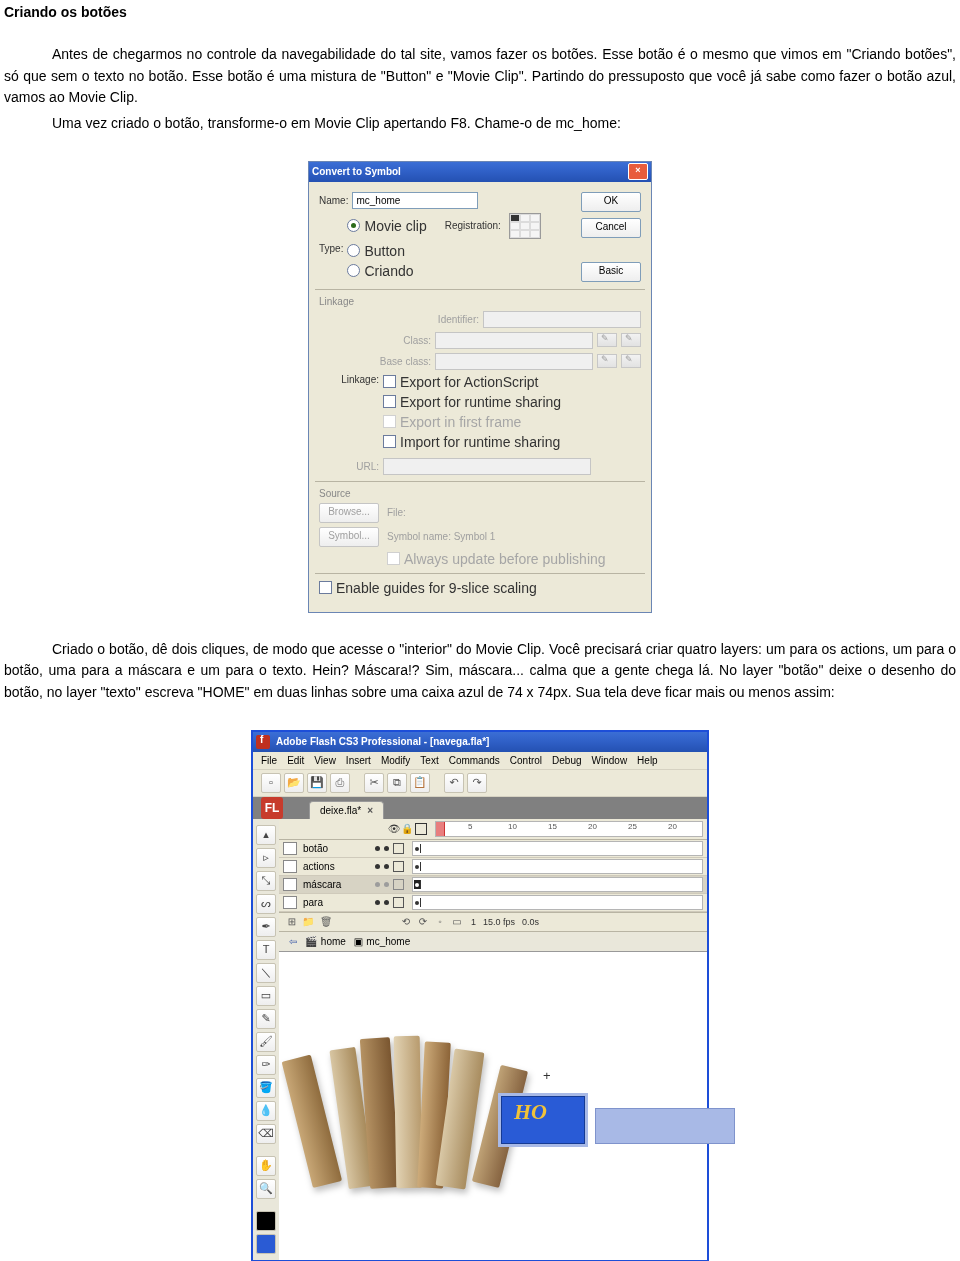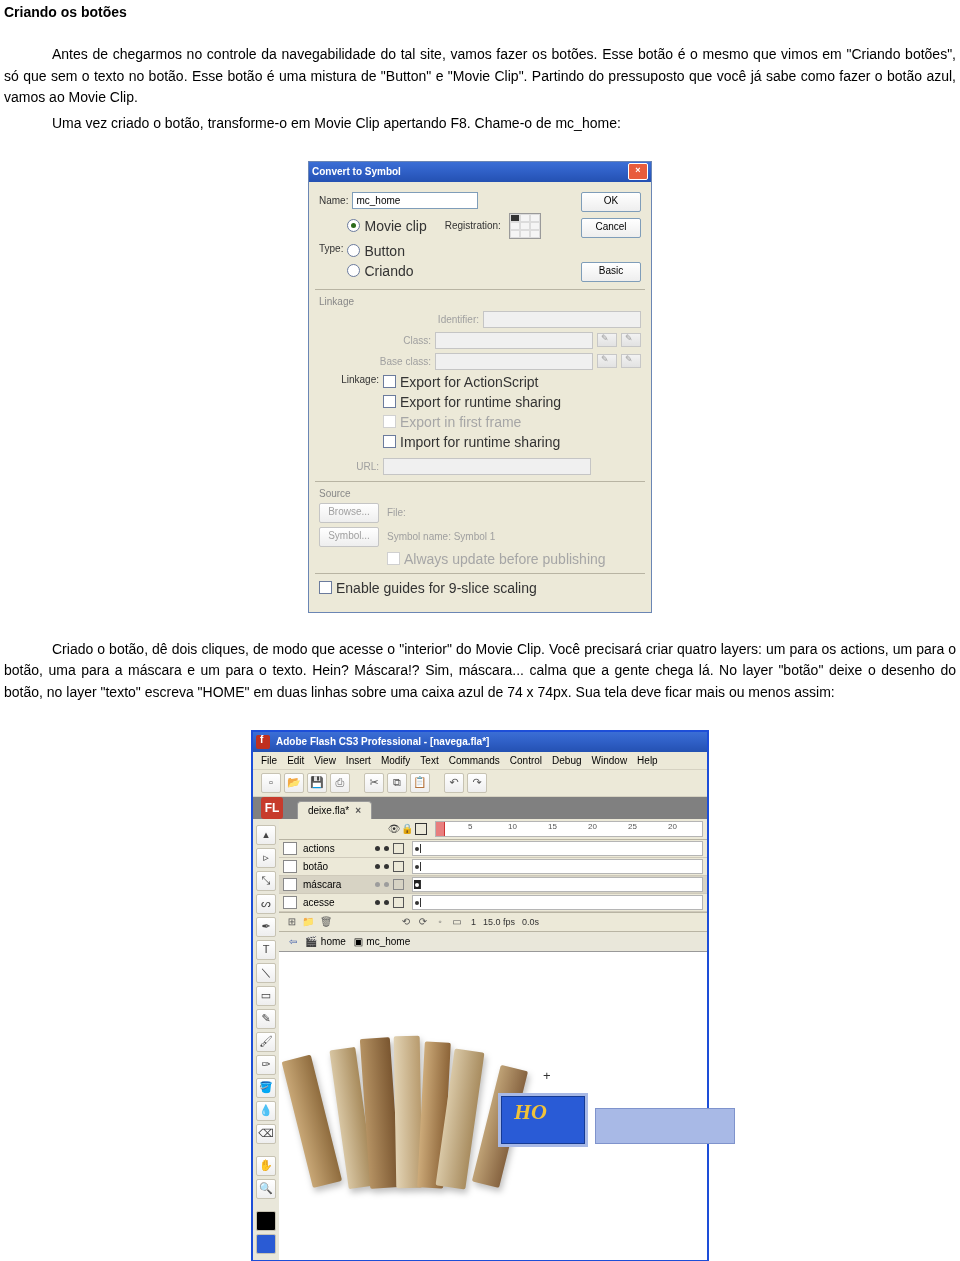--- a/index.html
+++ b/index.html
@@ -35,21 +35,21 @@
   .pencil{display:inline-block;width:18px;height:12px;background:linear-gradient(#f2f2f2,#e2e2e2);border:1px solid #c7c7c7;margin-left:4px;vertical-align:middle;position:relative}
   .pencil::after{content:"✎";font-size:9px;color:#999;position:absolute;left:3px;top:-1px}
   
   .flash{width:454px;border:2px solid #1d4ed8;background:#ece9d8;font-size:10px}
   .flash .tbar{height:20px}
   .tbar .ico{width:14px;height:14px;background:#c03020;border-radius:2px;margin-right:6px;position:relative}
   .tbar .ico::after{content:"f";color:#fff;font-weight:700;font-size:10px;position:absolute;left:4px;top:-1px}
   .menu{display:flex;gap:10px;padding:3px 8px;background:#ece9d8;font-size:10px;color:#000}
   .toolbar{display:flex;gap:3px;padding:3px 8px;background:#ece9d8;border-top:1px solid #d6d2c2;border-bottom:1px solid #d6d2c2}
   .tbtn{width:18px;height:18px;border:1px solid #c7c3b3;border-radius:2px;background:linear-gradient(#fff,#eee);color:#555;font-size:11px;text-align:center;line-height:16px}
-  .tabrow{display:flex;align-items:flex-end;background:#808080;padding-left:44px;height:22px}
+  .tabrow{display:flex;align-items:flex-end;background:#808080;padding-left:56px;height:22px}
   .flred{position:absolute;left:8px;width:22px;height:22px;background:#c73b2c;border-radius:3px;color:#fff;font:700 12px/22px Arial;text-align:center}
   .doc-tab{background:#ece9d8;border:1px solid #999;border-bottom:none;border-radius:4px 4px 0 0;padding:3px 10px;font-size:10px;display:flex;align-items:center;gap:6px}
   .doc-tab .x{font-weight:700;color:#555}
   .workrow{display:flex;align-items:stretch;position:relative;background:#808080}
   .tools{width:26px;background:#e9e7da;display:flex;flex-direction:column;align-items:center;gap:3px;padding:6px 0}
   .tool{width:18px;height:18px;border:1px solid #c7c3b3;border-radius:2px;background:linear-gradient(#fff,#eee);font-size:11px;text-align:center;line-height:16px;color:#444}
   .tool.sep{border:none;background:none;height:6px}
   .timeline-wrap{flex:1;display:flex;flex-direction:column}
   .tl-hdr{display:flex;align-items:center;background:#ece9d8;border-bottom:1px solid #b8b4a3;padding:2px 4px}
   .tl-hdr .icons{display:flex;gap:0}
@@ -308,33 +308,33 @@
               <span style="left:112px">15</span>
               <span style="left:152px">20</span>
               <span style="left:192px">25</span>
               <span style="left:232px">20</span>
 
             </div>
           </div>
 
           <div class="layer">
               <span class="pg"></span>
-              <span class="nm">actions</span>
+              <span class="nm">botão</span>
               <span class="dots">
                 <span class="dot"></span>
                 <span class="dot"></span>
               </span>
               <span class="sq"></span>
               <div class="strip">
                 <div class="kf"></div>
               </div>
             </div>
           <div class="layer">
               <span class="pg"></span>
-              <span class="nm">botão</span>
+              <span class="nm">actions</span>
               <span class="dots">
                 <span class="dot"></span>
                 <span class="dot"></span>
               </span>
               <span class="sq"></span>
               <div class="strip">
                 <div class="kf"></div>
               </div>
             </div>
           <div class="layer sel">
@@ -344,21 +344,21 @@
                 <span class="dot dim"></span>
                 <span class="dot dim"></span>
               </span>
               <span class="sq" style="border-color:#888"></span>
               <div class="strip">
                 <div class="kf"></div>
               </div>
             </div>
           <div class="layer">
               <span class="pg"></span>
-              <span class="nm">acesse</span>
+              <span class="nm">para</span>
               <span class="dots">
                 <span class="dot"></span>
                 <span class="dot"></span>
               </span>
               <span class="sq"></span>
               <div class="strip">
                 <div class="kf"></div>
               </div>
             </div>
 

